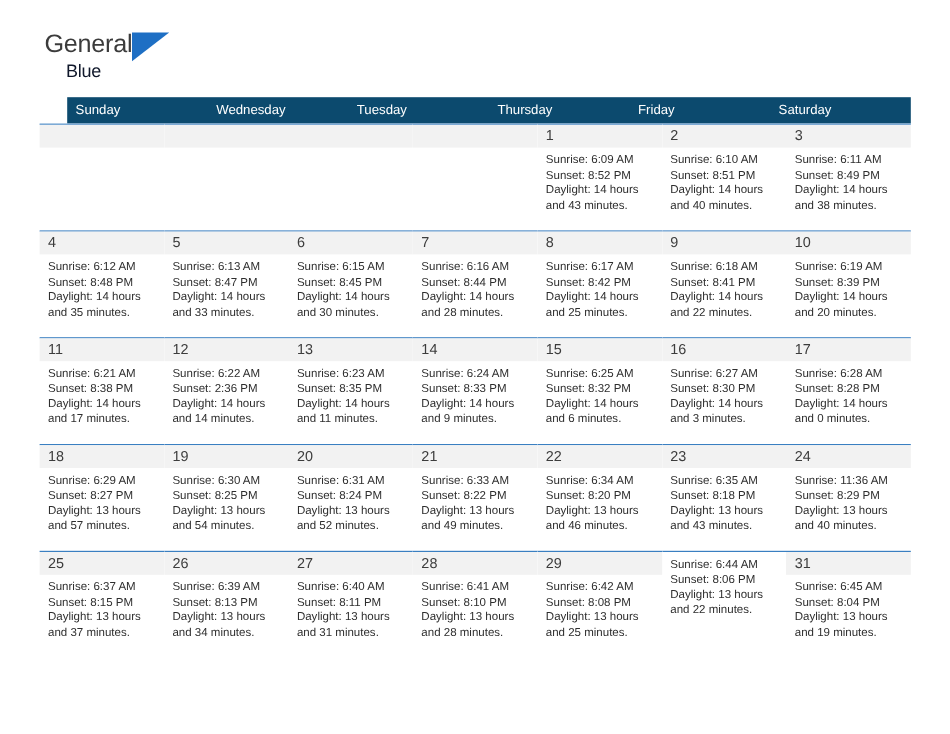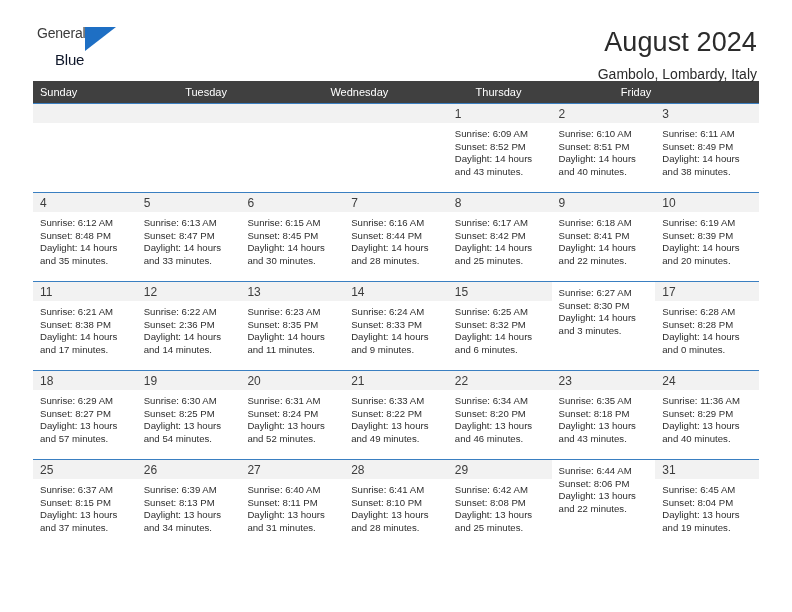--- a/index.html
+++ b/index.html
@@ -30,21 +30,21 @@
     display: flex;
     flex-direction: column;
     line-height: 1;
     padding-left: 4px;
   }
   .brand-row1 {
     display: flex;
     align-items: flex-start;
   }
   .brand-general {
-    font-size: 14px;
+    font-size: 21px;
     color: #3b3b3b;
     letter-spacing: -0.2px;
     text-align: center;
   }
   .brand-triangle {
     width: 0;
     height: 0;
     border-left: 31px solid #1e6fc4;
     border-bottom: 24px solid transparent;
     margin-left: 0px;
@@ -76,23 +76,24 @@
     line-height: 16px;
   }
 
   
   .calendar {
     width: 726px;
     margin-top: 3px;
   }
   .dow-row {
     display: grid;
-    grid-template-columns: repeat(5, 1fr);
-    background: #404040;
+    grid-template-columns: repeat(6, 1fr);
+    background: #0c4a6e;
     height: 22px;
+    margin-left: 23px;
   }
   .dow {
     color: #ffffff;
     font-size: 11px;
     line-height: 22px;
     padding-left: 7px;
     white-space: nowrap;
   }
 
   .week {
@@ -135,31 +136,27 @@
 <div class="page">
 
   <div class="header">
     <div class="brand">
       <div class="brand-row1">
         <span class="brand-general">General</span>
         <span class="brand-triangle"></span>
       </div>
       <span class="brand-blue">Blue</span>
     </div>
-    <div class="title-block">
-      <div class="cal-title">August 2024</div>
-      <div class="cal-subtitle">Gambolo, Lombardy, Italy</div>
-    </div>
   </div>
 
   <div class="calendar">
     <div class="dow-row" id="dow-row">
         <div class="dow">Sunday</div>
+        <div class="dow">Wednesday</div>
         <div class="dow">Tuesday</div>
-        <div class="dow">Wednesday</div>
         <div class="dow">Thursday</div>
         <div class="dow">Friday</div>
         <div class="dow">Saturday</div>
       </div>
     <div id="weeks-container">
         <div class="week">
           <div class="cell empty">
             <div class="daynum-band"><span class="daynum"></span></div>
             <div class="cell-body"></div>
           </div>
@@ -308,20 +305,21 @@
           <div class="cell">
             <div class="daynum-band"><span class="daynum">15</span></div>
             <div class="cell-body">
               <div class="info-line">Sunrise: 6:25 AM</div>
               <div class="info-line">Sunset: 8:32 PM</div>
               <div class="info-line">Daylight: 14 hours</div>
               <div class="info-line">and 6 minutes.</div>
             </div>
           </div>
           <div class="cell">
+            <div class="daynum-band"><span class="daynum">16</span></div>
             <div class="cell-body">
               <div class="info-line">Sunrise: 6:27 AM</div>
               <div class="info-line">Sunset: 8:30 PM</div>
               <div class="info-line">Daylight: 14 hours</div>
               <div class="info-line">and 3 minutes.</div>
             </div>
           </div>
           <div class="cell">
             <div class="daynum-band"><span class="daynum">17</span></div>
             <div class="cell-body">

